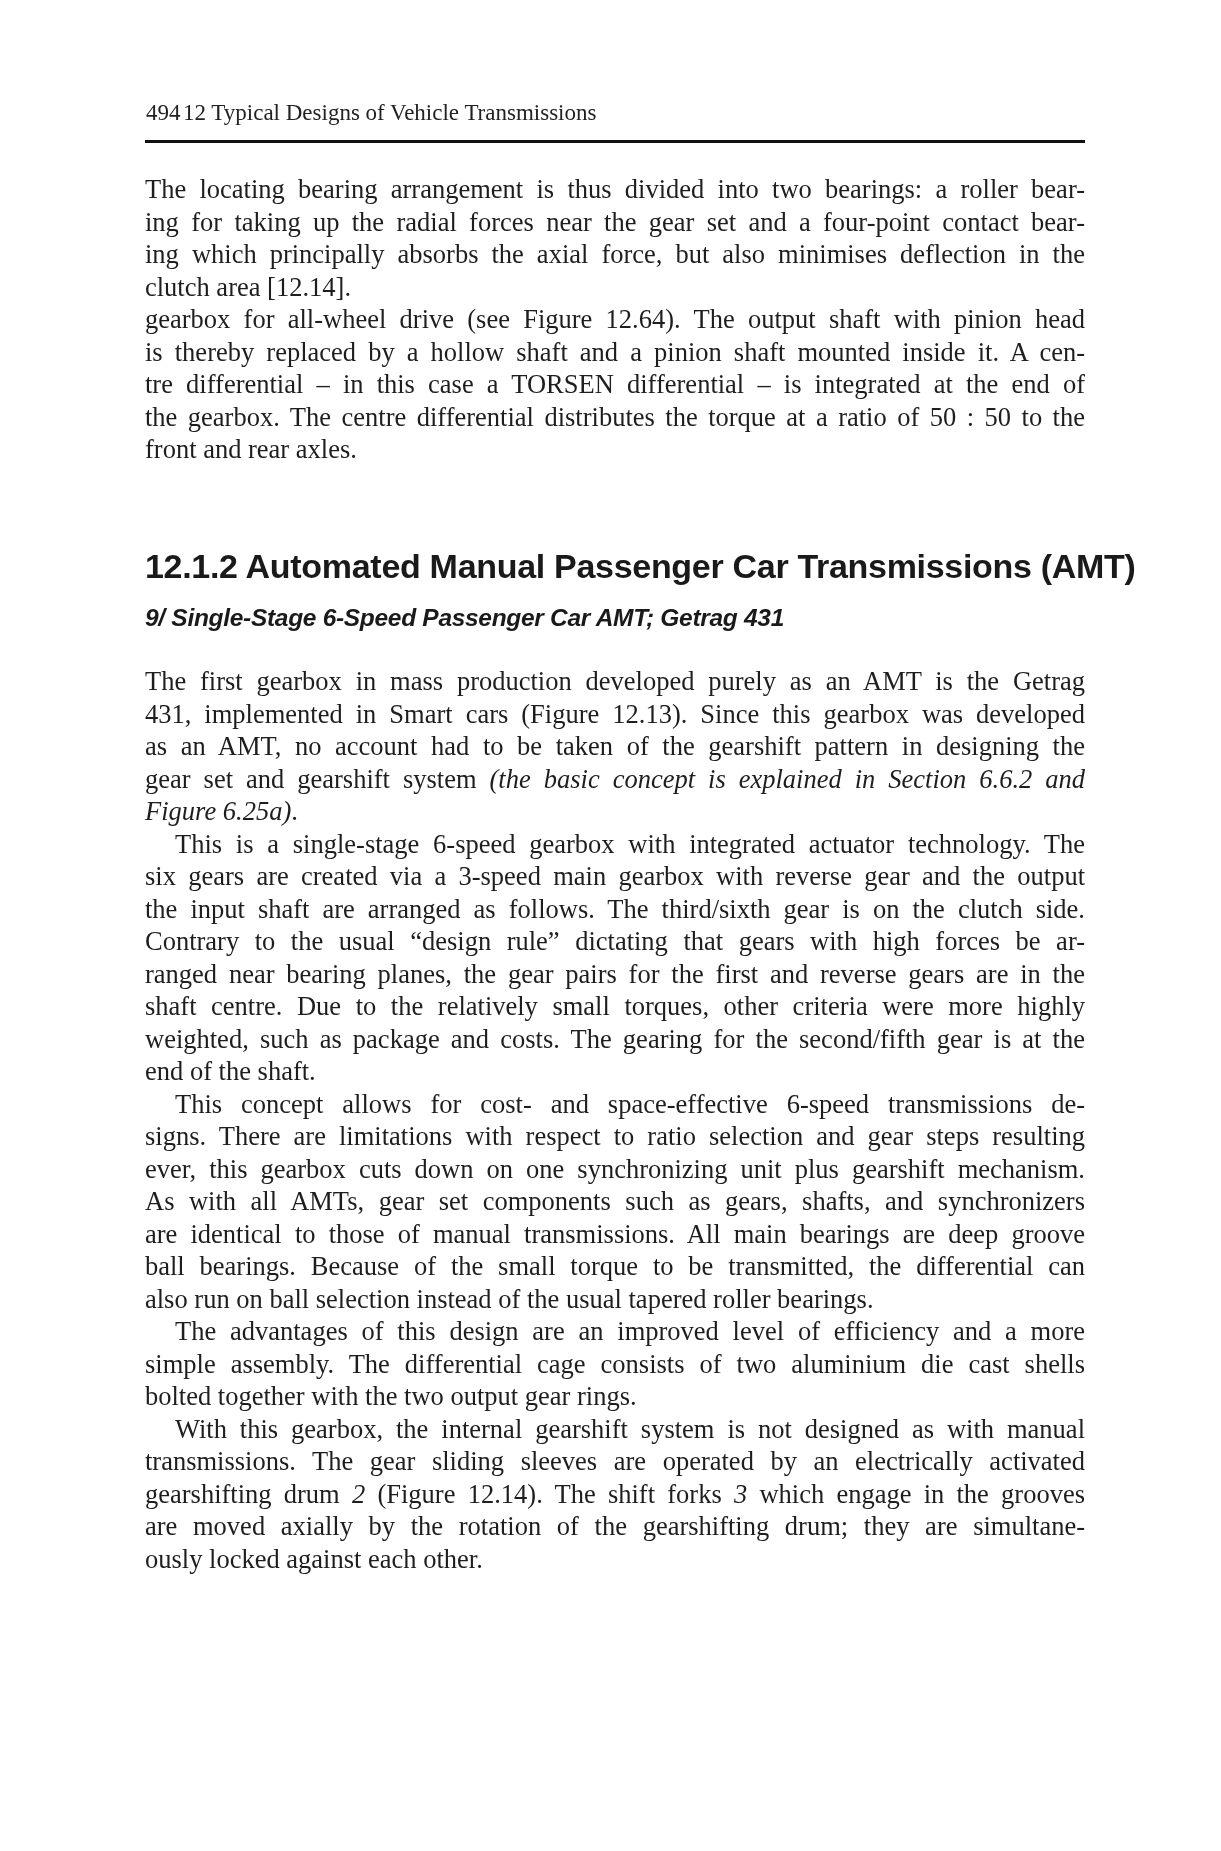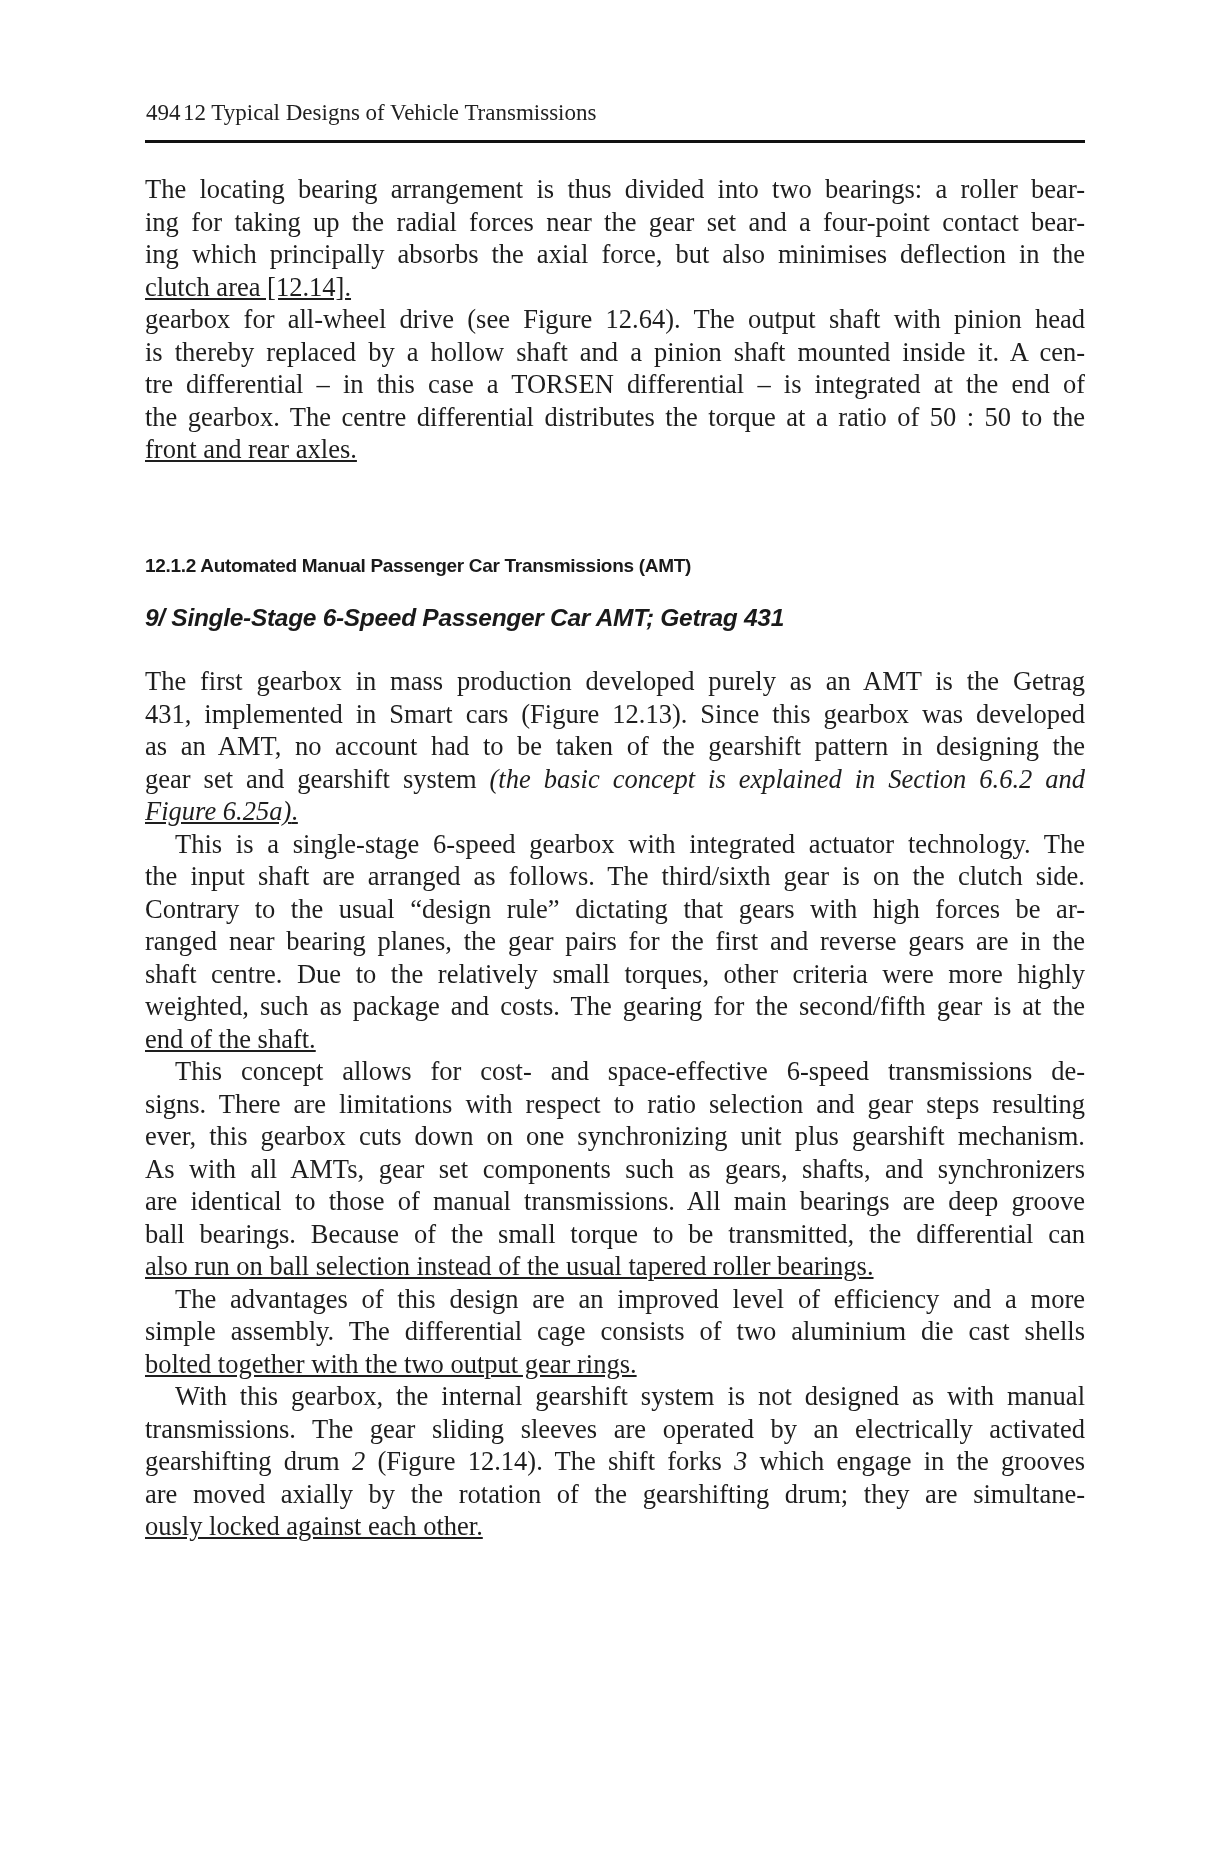--- a/index.html
+++ b/index.html
@@ -3,25 +3,25 @@
 <meta charset="utf-8">
 <style>
   html, body { margin: 0; padding: 0; background: #ffffff; }
   body { width: 1221px; height: 1851px; position: relative; overflow: hidden; color: #1a1a1a; }
   .page { position: absolute; left: 0; top: 0; width: 1181px; height: 1851px; background: #fff; }
   .running-head { position: absolute; left: 146px; top: 97px; height: 32px; font-family: "Liberation Serif", serif; font-size: 23px; line-height: 32px; color: #222; white-space: nowrap; }
   .running-head .pno { display: inline-block; width: 37px; }
   .rule { position: absolute; left: 145px; top: 140px; width: 940px; height: 3px; background: #111; }
   .block { position: absolute; left: 145px; width: 940px; font-family: "Liberation Serif", serif; font-size: 26.5px; line-height: 32.5px; color: #1e1e1e; }
   .ln-wrap { display: block; text-align: justify; text-align-last: justify; white-space: normal; height: 32.5px; overflow: hidden; }
-  .ln-wrap.last { text-align: center; text-align-last: left; text-decoration: underline; }
+  .ln-wrap.last { text-align: center; text-align-last: left; }
   .ln-wrap.indent { text-indent: 30px; }
   i, .it { font-style: italic; }
   sub { font-size: 16px; vertical-align: -5px; line-height: 0; font-style: normal; }
-  .h2 { position: absolute; left: 145px; top: 548px; font-family: "Liberation Sans", sans-serif; font-weight: bold; font-size: 19px; line-height: 36px; color: #1a1a1a; white-space: nowrap; letter-spacing: -0.3px; }
+  .h2 { position: absolute; left: 145px; top: 548px; font-family: "Liberation Sans", sans-serif; font-weight: bold; font-size: 34px; line-height: 36px; color: #1a1a1a; white-space: nowrap; letter-spacing: -0.3px; }
   .h3 { position: absolute; left: 145px; top: 600px; font-family: "Liberation Sans", sans-serif; font-weight: bold; font-style: italic; font-size: 24.5px; line-height: 36px; color: #1a1a1a; white-space: nowrap; letter-spacing: -0.3px; text-align: center; }
 </style>
 </head>
 <body>
 
 <div class="page">
 
   <div class="running-head">
     <span class="pno">494</span><span>12 Typical Designs of Vehicle Transmissions</span>
   </div>
@@ -51,20 +51,21 @@
     <div>
       <span class="ln-wrap">The first gearbox in mass production developed purely as an AMT is the Getrag</span>
       <span class="ln-wrap">431, implemented in Smart cars (Figure 12.13). Since this gearbox was developed</span>
       <span class="ln-wrap">as an AMT, no account had to be taken of the gearshift pattern in designing the</span>
       <span class="ln-wrap"><span>gear set and gearshift system </span><i>(the basic concept is explained in Section 6.6.2 and</i></span>
       <span class="ln-wrap last"><i>Figure 6.25a)</i><span>.</span></span>
     </div>
 
     <div>
       <span class="ln-wrap indent">This is a single-stage 6-speed gearbox with integrated actuator technology. The</span>
+      <span class="ln-wrap">six gears are created via a 3-speed main gearbox with reverse gear and the output</span>
       <span class="ln-wrap">the input shaft are arranged as follows. The third/sixth gear is on the clutch side.</span>
       <span class="ln-wrap">Contrary to the usual “design rule” dictating that gears with high forces be ar-</span>
       <span class="ln-wrap">ranged near bearing planes, the gear pairs for the first and reverse gears are in the</span>
       <span class="ln-wrap">shaft centre. Due to the relatively small torques, other criteria were more highly</span>
       <span class="ln-wrap">weighted, such as package and costs. The gearing for the second/fifth gear is at the</span>
       <span class="ln-wrap last">end of the shaft.</span>
     </div>
 
     <div>
       <span class="ln-wrap indent">This concept allows for cost- and space-effective 6-speed transmissions de-</span>

